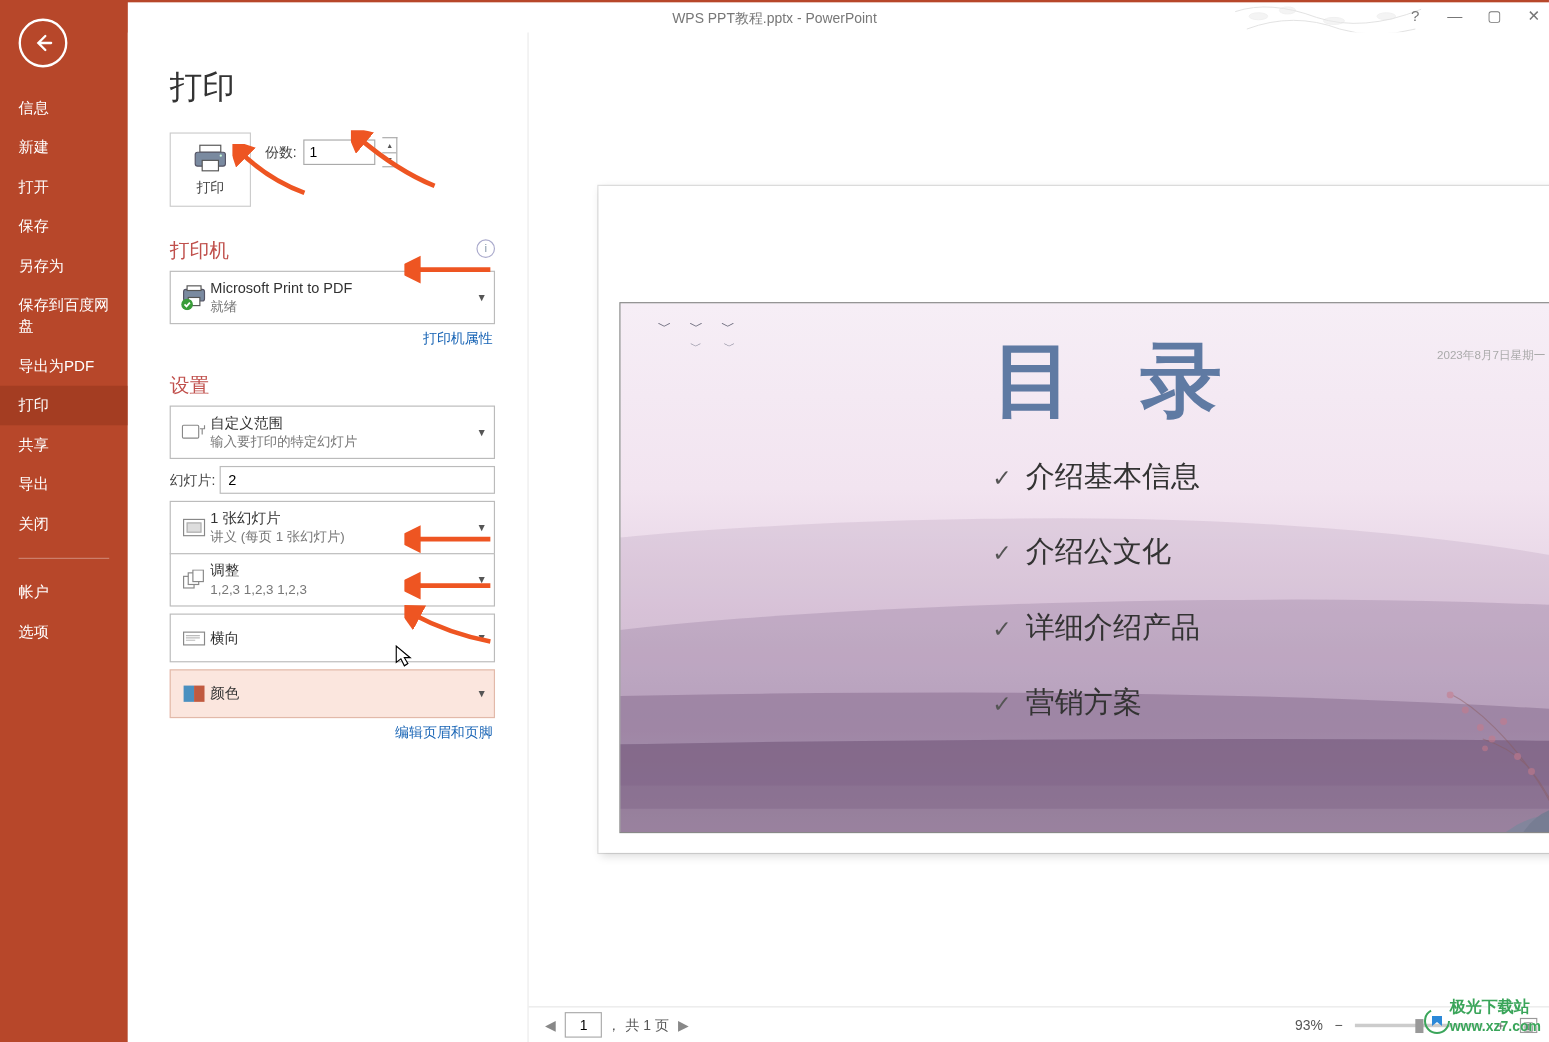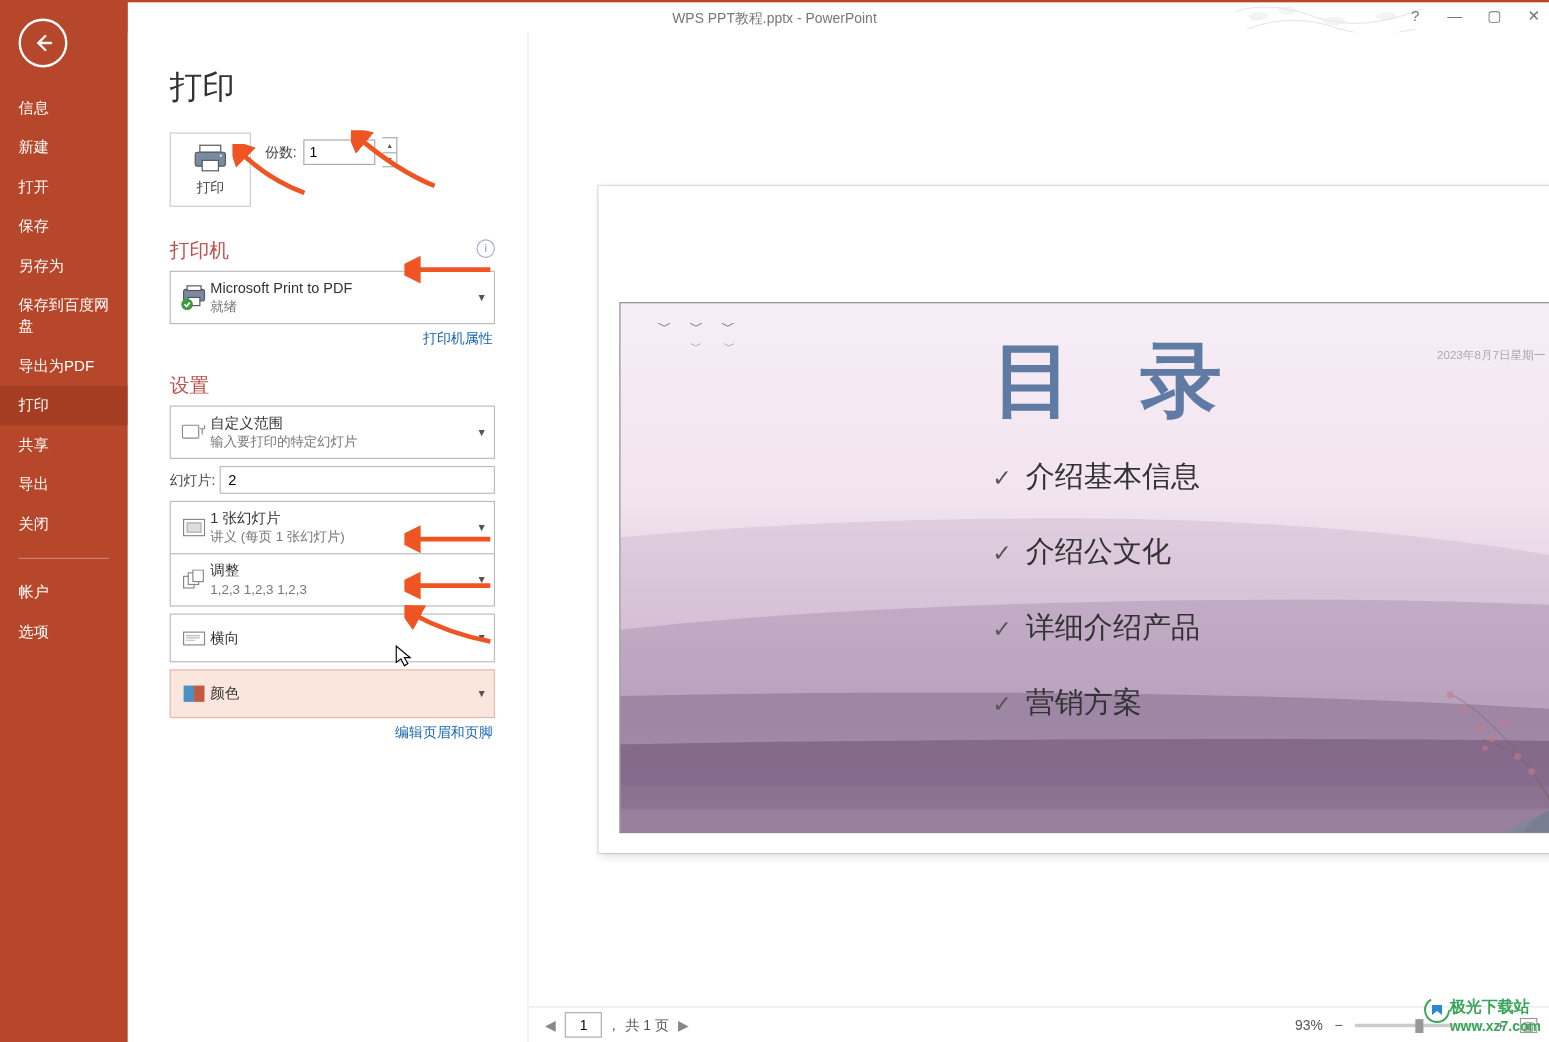--- a/index.html
+++ b/index.html
@@ -266,21 +266,21 @@
     top: 555px;
   }
   
   
   .watermark {
     position: absolute;
     right: 6px; bottom: 6px;
     font-size: 16px;
     color: #3aa55a;
     font-weight: bold;
-    display:flex;align-items:flex-start;gap:0;
+    display:flex;align-items:flex-end;gap:0;
     text-shadow:0 0 2px #fff;
   }
   .watermark .sub { font-size:14px;color:#3aa55a;font-weight:bold;display:block;text-align:right;}
   
   
   svg { display:block; }
 </style>
 </head>
 <body>
 

